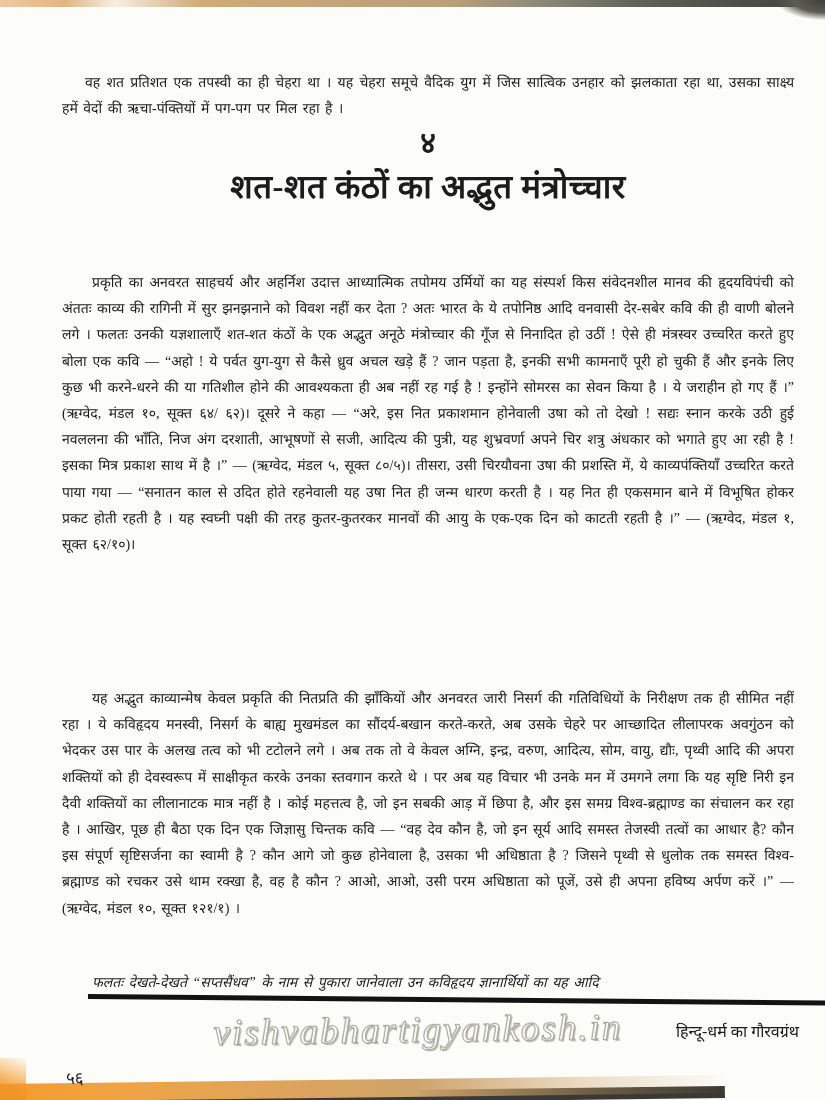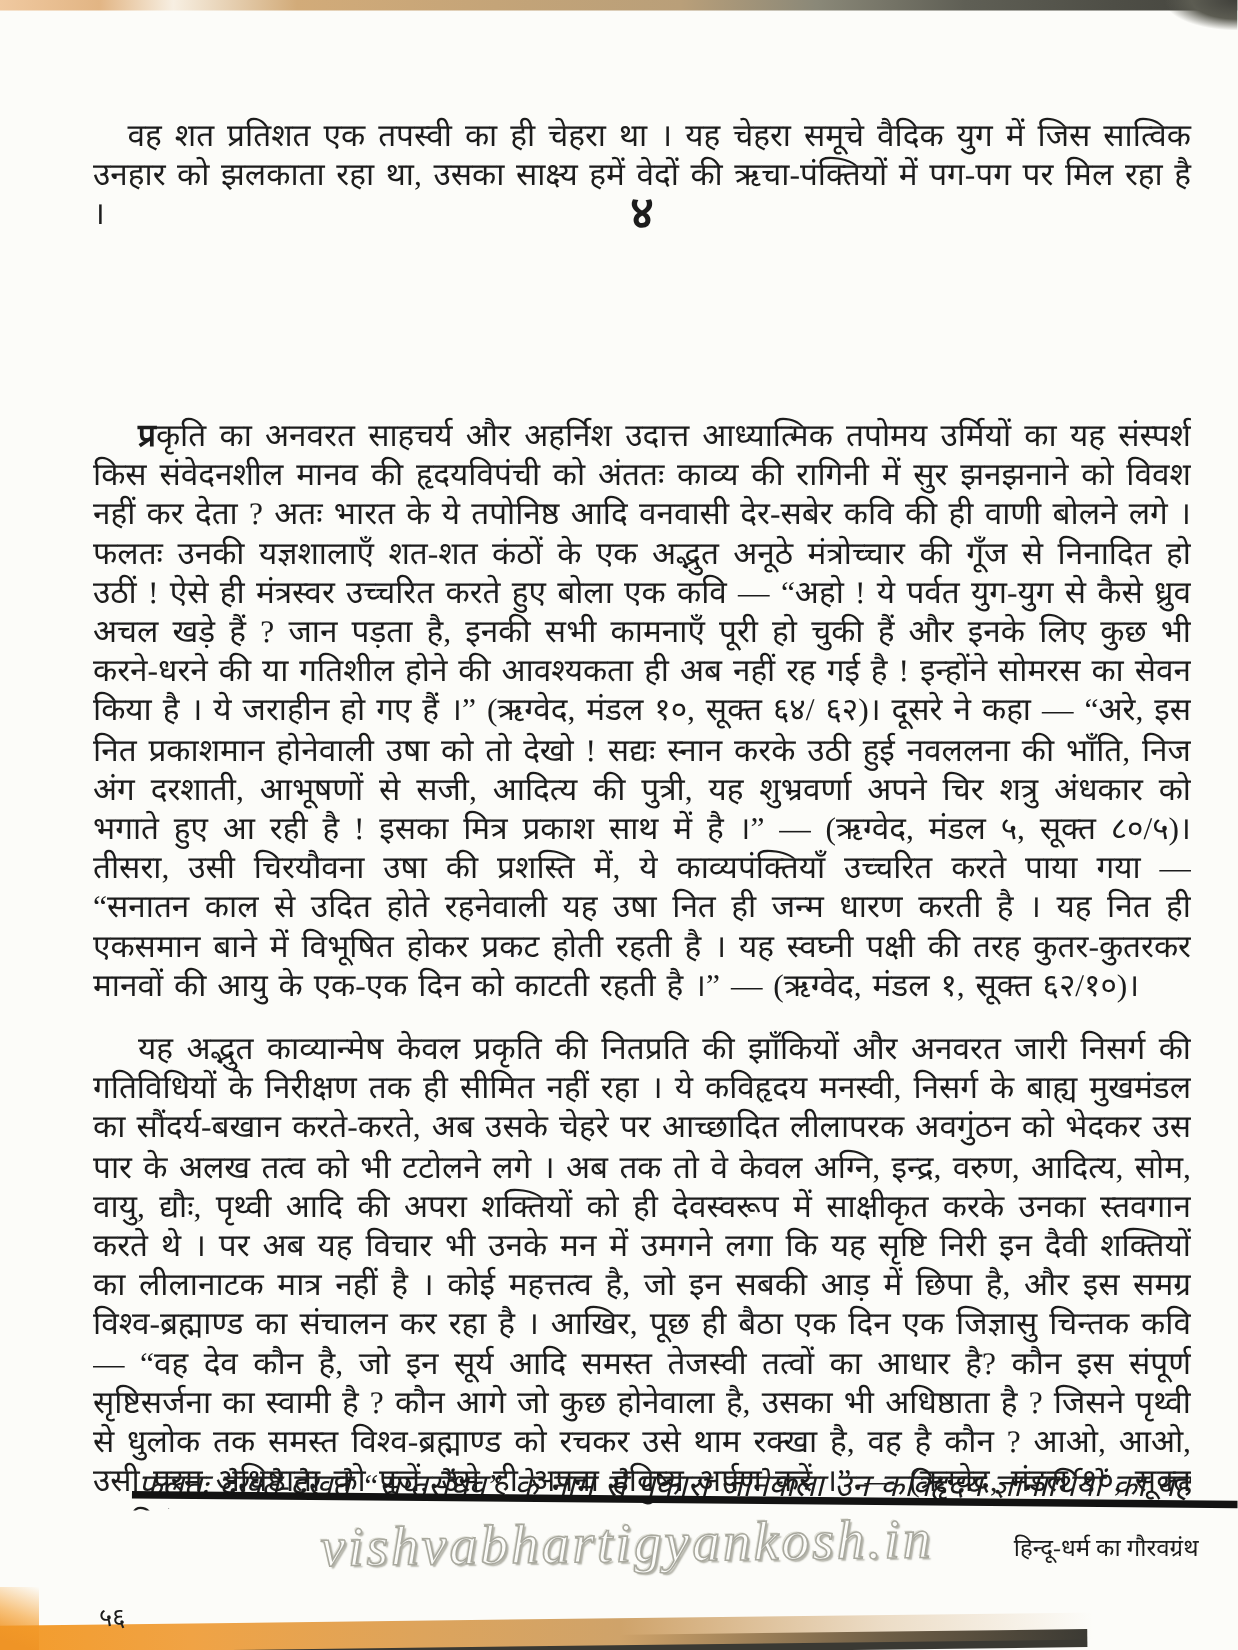--- a/index.html
+++ b/index.html
@@ -29,30 +29,30 @@
       rgba(207,163,106,0.35) 78%,rgba(207,163,106,0) 96%);
     transform:rotate(-0.7deg);transform-origin:left bottom;
   }
   .bottom-left-wedge{
     position:absolute;left:0;bottom:0;width:26px;height:42px;
     background:linear-gradient(200deg,rgba(244,155,40,0) 0%,rgba(244,155,40,0.6) 45%,#ef9426 85%);
   }
   
   .textblock{
     position:absolute;left:62px;width:732px;
-    font-size:21px;line-height:26.2px;text-align:justify;word-spacing:2px;
+    font-size:14px;line-height:26.2px;text-align:justify;word-spacing:2px;
   }
   .intro{top:56px;text-indent:23px;}
   .chapter-head{position:absolute;left:62px;top:126px;width:732px;text-align:center;}
   .chapter-num{font-size:30px;font-weight:bold;line-height:34px;}
   .chapter-title{font-size:33px;font-weight:bold;line-height:44px;margin-top:5px;letter-spacing:0.5px;}
   .para1{top:256px;text-indent:30px;max-height:400px;overflow:hidden;}
   .para2{top:650px;text-indent:30px;max-height:320px;overflow:hidden;margin-top:36px;}
   .para3{top:956px;text-indent:30px;height:30px;overflow:hidden;font-style:italic;}
-  .lead{font-weight:bold;}
+  .lead{font-weight:normal;}
   
   .rule{
     position:absolute;left:88px;top:994px;width:745px;height:4.5px;background:#131313;
     transform:rotate(0.5deg);transform-origin:left top;
   }
   
   .page-num{position:absolute;left:66px;top:1066px;font-size:17px;}
   .book-title{position:absolute;right:26px;top:1020px;font-size:16px;}
   .watermark{
     position:absolute;left:158px;top:1008px;width:520px;text-align:center;
@@ -70,20 +70,21 @@
 <div class="top-edge"></div>
 <div class="top-right-blob"></div>
 <div class="bottom-dark"></div>
 <div class="bottom-orange"></div>
 <div class="bottom-left-wedge"></div>
 
 <p class="textblock intro">वह शत प्रतिशत एक तपस्वी का ही चेहरा था । यह चेहरा समूचे वैदिक युग में जिस सात्विक उनहार को झलकाता रहा था, उसका साक्ष्य हमें वेदों की ऋचा-पंक्तियों में पग-पग पर मिल रहा है ।</p>
 
 <div class="chapter-head">
   <div class="chapter-num">४</div>
+  <div class="chapter-title">शत-शत कंठों का अद्भुत मंत्रोच्चार</div>
 </div>
 
 <p class="textblock para1"><span class="lead">प्र</span><span>कृति का अनवरत साहचर्य और अहर्निश उदात्त आध्यात्मिक तपोमय उर्मियों का यह संस्पर्श किस संवेदनशील मानव की हृदयविपंची को अंततः काव्य की रागिनी में सुर झनझनाने को विवश नहीं कर देता ? अतः भारत के ये तपोनिष्ठ आदि वनवासी देर-सबेर कवि की ही वाणी बोलने लगे । फलतः उनकी यज्ञशालाएँ शत-शत कंठों के एक अद्भुत अनूठे मंत्रोच्चार की गूँज से निनादित हो उठीं ! ऐसे ही मंत्रस्वर उच्चरित करते हुए बोला एक कवि — “अहो ! ये पर्वत युग-युग से कैसे ध्रुव अचल खड़े हैं ? जान पड़ता है, इनकी सभी कामनाएँ पूरी हो चुकी हैं और इनके लिए कुछ भी करने-धरने की या गतिशील होने की आवश्यकता ही अब नहीं रह गई है ! इन्होंने सोमरस का सेवन किया है । ये जराहीन हो गए हैं ।” (ऋग्वेद, मंडल १०, सूक्त ६४/ ६२)। दूसरे ने कहा — “अरे, इस नित प्रकाशमान होनेवाली उषा को तो देखो ! सद्यः स्नान करके उठी हुई नवललना की भाँति, निज अंग दरशाती, आभूषणों से सजी, आदित्य की पुत्री, यह शुभ्रवर्णा अपने चिर शत्रु अंधकार को भगाते हुए आ रही है ! इसका मित्र प्रकाश साथ में है ।” — (ऋग्वेद, मंडल ५, सूक्त ८०/५)। तीसरा, उसी चिरयौवना उषा की प्रशस्ति में, ये काव्यपंक्तियाँ उच्चरित करते पाया गया — “सनातन काल से उदित होते रहनेवाली यह उषा नित ही जन्म धारण करती है । यह नित ही एकसमान बाने में विभूषित होकर प्रकट होती रहती है । यह स्वघ्नी पक्षी की तरह कुतर-कुतरकर मानवों की आयु के एक-एक दिन को काटती रहती है ।” — (ऋग्वेद, मंडल १, सूक्त ६२/१०)।</span></p>
 
 <p class="textblock para2">यह अद्भुत काव्यान्मेष केवल प्रकृति की नितप्रति की झाँकियों और अनवरत जारी निसर्ग की गतिविधियों के निरीक्षण तक ही सीमित नहीं रहा । ये कविहृदय मनस्वी, निसर्ग के बाह्य मुखमंडल का सौंदर्य-बखान करते-करते, अब उसके चेहरे पर आच्छादित लीलापरक अवगुंठन को भेदकर उस पार के अलख तत्व को भी टटोलने लगे । अब तक तो वे केवल अग्नि, इन्द्र, वरुण, आदित्य, सोम, वायु, द्यौः, पृथ्वी आदि की अपरा शक्तियों को ही देवस्वरूप में साक्षीकृत करके उनका स्तवगान करते थे । पर अब यह विचार भी उनके मन में उमगने लगा कि यह सृष्टि निरी इन दैवी शक्तियों का लीलानाटक मात्र नहीं है । कोई महत्तत्व है, जो इन सबकी आड़ में छिपा है, और इस समग्र विश्व-ब्रह्माण्ड का संचालन कर रहा है । आखिर, पूछ ही बैठा एक दिन एक जिज्ञासु चिन्तक कवि — “वह देव कौन है, जो इन सूर्य आदि समस्त तेजस्वी तत्वों का आधार है? कौन इस संपूर्ण सृष्टिसर्जना का स्वामी है ? कौन आगे जो कुछ होनेवाला है, उसका भी अधिष्ठाता है ? जिसने पृथ्वी से धुलोक तक समस्त विश्व-ब्रह्माण्ड को रचकर उसे थाम रक्खा है, वह है कौन ? आओ, आओ, उसी परम अधिष्ठाता को पूजें, उसे ही अपना हविष्य अर्पण करें ।” — (ऋग्वेद, मंडल १०, सूक्त १२१/१) ।</p>
 
 <p class="textblock para3">फलतः देखते-देखते “सप्तसैंधव” के नाम से पुकारा जानेवाला उन कविहृदय ज्ञानार्थियों का यह आदि</p>
 
 <div class="rule"></div>
 

